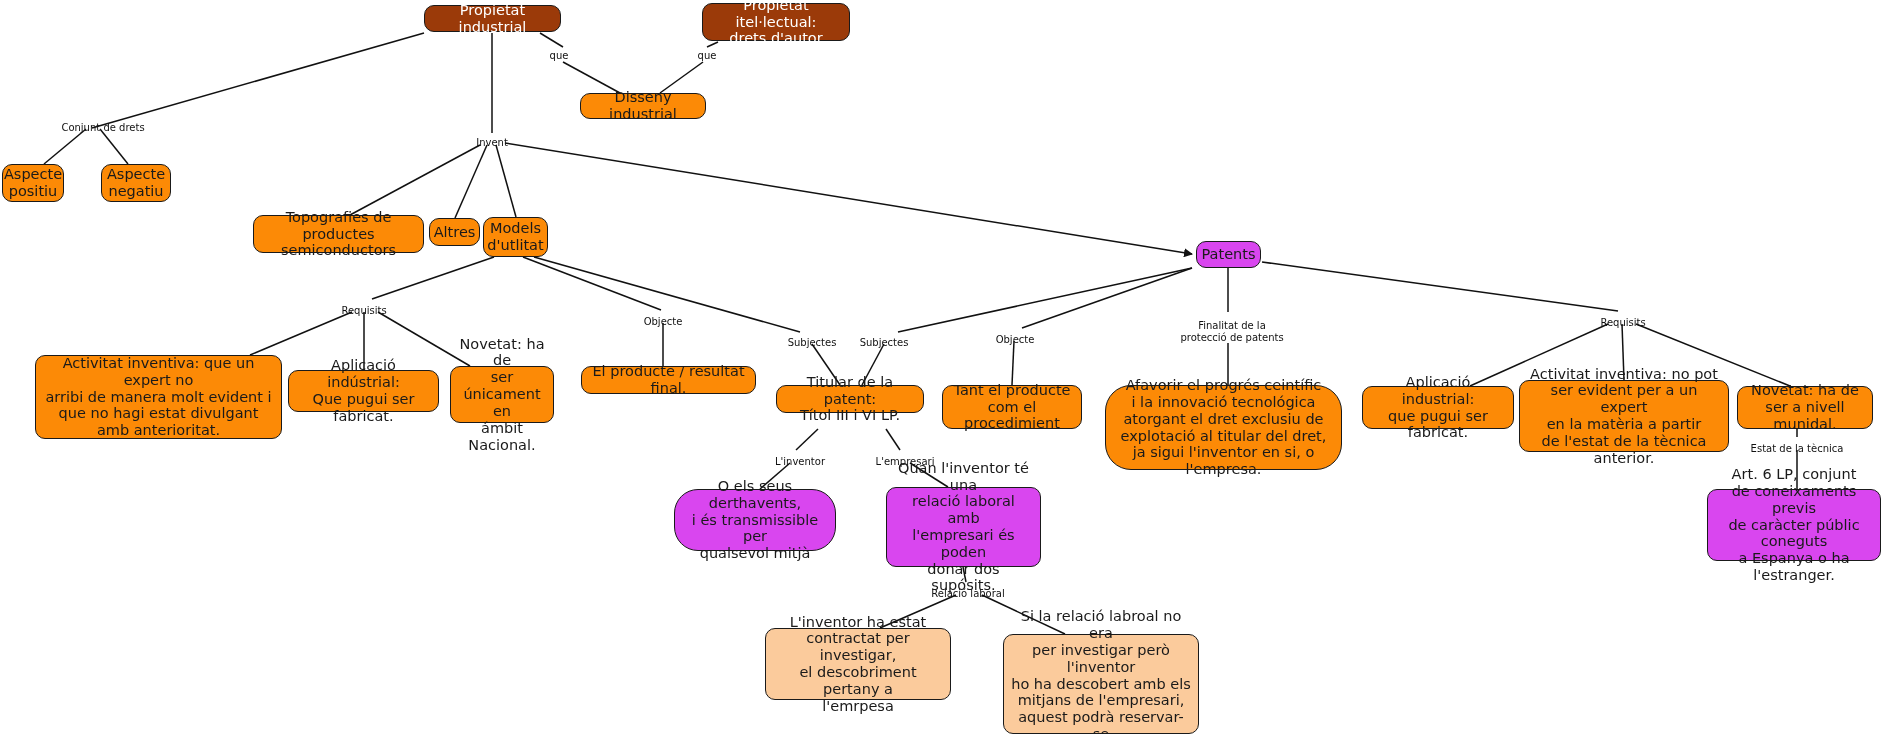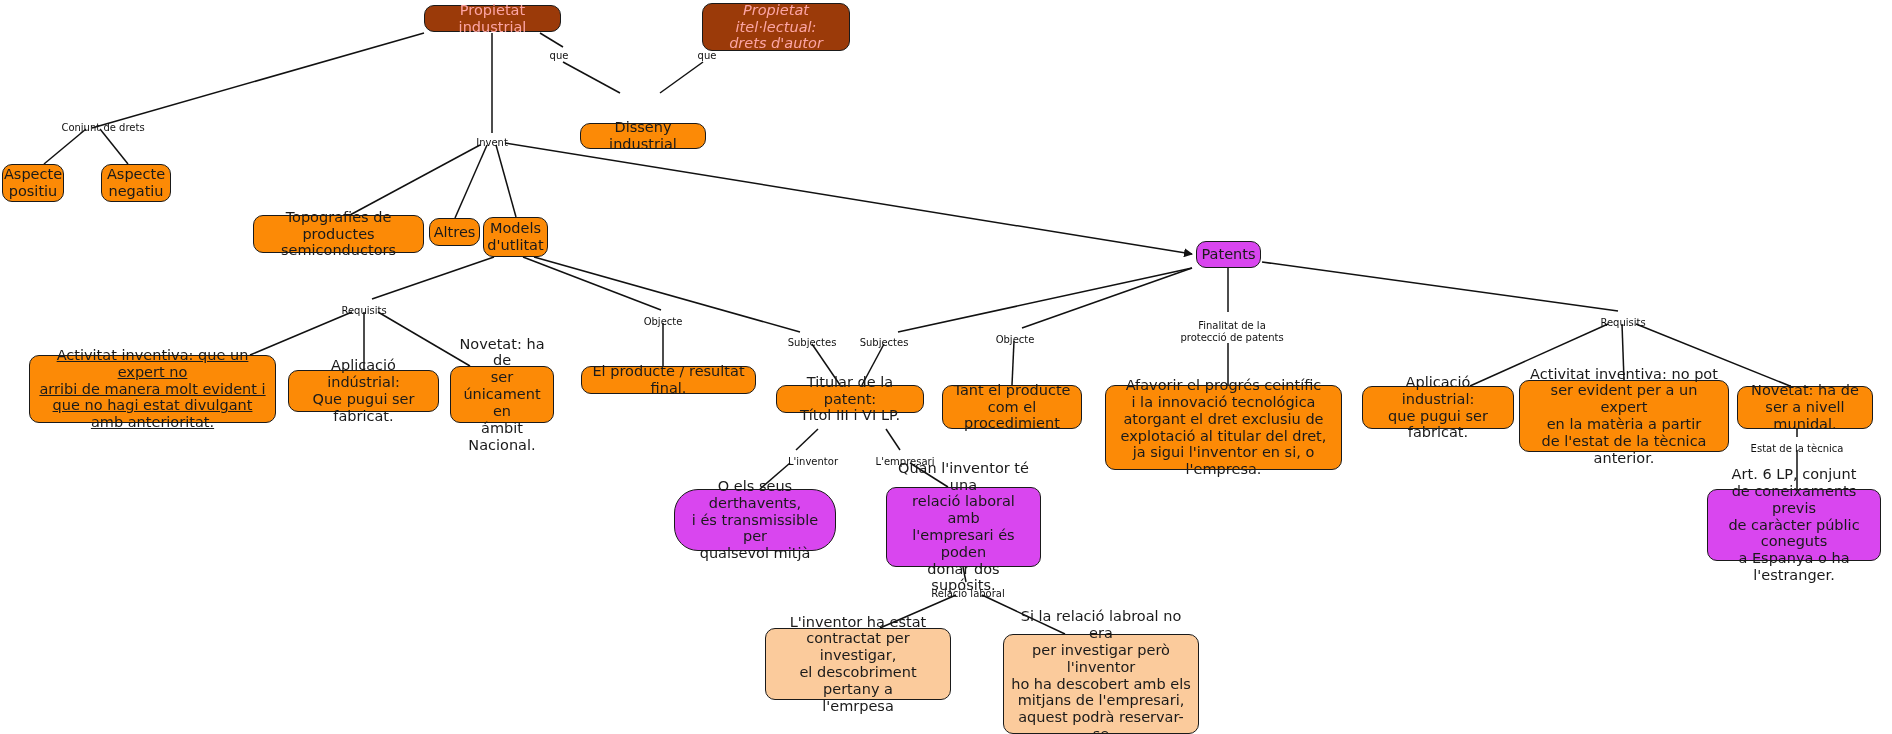--- a/index.html
+++ b/index.html
@@ -4,21 +4,21 @@
 <style>
   html,body{margin:0;padding:0;background:#ffffff;}
   body{width:1892px;height:734px;position:relative;overflow:hidden;
        font-family:"DejaVu Sans","Liberation Sans",sans-serif;}
   #canvas{position:absolute;inset:0;width:1892px;height:734px;}
   #edges{position:absolute;left:0;top:0;width:1892px;height:734px;}
   .node{position:absolute;box-sizing:border-box;border:1.6px solid #1a1a1a;
         border-radius:10px;display:flex;align-items:center;justify-content:center;
         text-align:center;line-height:1.16;padding:3px 7px;
         font-size:14.5px;color:#1a1a1a;white-space:pre-line;}
-  .n-dark{background:#9B3A09;color:#fca5a5;}
+  .n-dark{background:#9B3A09;color:#ffffff;}
   .n-orange{background:#FC8A06;color:#1a1a1a;}
   .n-gold{background:#d946ef;color:#1a1a1a;}
   .n-peach{background:#FBCB9C;color:#1a1a1a;}
   .elabel{position:absolute;font-size:10px;color:#111;white-space:pre-line;
           text-align:center;line-height:1.15;background:transparent;
           transform:translateX(-50%);}
 </style>
 </head>
 <body>
 
@@ -79,55 +79,55 @@
       <div class="elabel" style="left: 103px; top: 122px;">Conjunt de drets</div>
       <div class="elabel" style="left: 492px; top: 137px;">Invent</div>
       <div class="elabel" style="left: 364px; top: 305px;">Requisits</div>
       <div class="elabel" style="left: 663px; top: 316px;">Objecte</div>
       <div class="elabel" style="left: 812px; top: 337px;">Subjectes</div>
       <div class="elabel" style="left: 884px; top: 337px;">Subjectes</div>
       <div class="elabel" style="left: 1015px; top: 334px;">Objecte</div>
       <div class="elabel" style="left: 1232px; top: 320px;">Finalitat de la
 protecció de patents</div>
       <div class="elabel" style="left: 1623px; top: 317px;">Requisits</div>
-      <div class="elabel" style="left: 800px; top: 456px; margin-left: 13px;">L'inventor</div>
+      <div class="elabel" style="left: 800px; top: 456px;">L'inventor</div>
       <div class="elabel" style="left: 905px; top: 456px;">L'empresari</div>
       <div class="elabel" style="left: 1797px; top: 443px;">Estat de la tècnica</div>
       <div class="elabel" style="left: 968px; top: 588px;">Relació laboral</div>
     </div>
   <div id="node-layer">
       <div class="node n-dark" style="left: 424px; top: 5px; width: 137px; height: 27px;">Propietat industrial</div>
-      <div class="node n-dark" style="left: 702px; top: 3px; width: 148px; height: 48px; font-style: italic;">Propietat itel·lectual:
+      <div class="node n-dark" style="left: 702px; top: 3px; width: 148px; height: 38px;">Propietat itel·lectual:
 drets d'autor</div>
-      <div class="node n-orange" style="left: 580px; top: 93px; width: 126px; height: 26px; margin-top: 30px;">Disseny industrial</div>
+      <div class="node n-orange" style="left: 580px; top: 93px; width: 126px; height: 26px;">Disseny industrial</div>
       <div class="node n-orange" style="left: 2px; top: 164px; width: 62px; height: 38px;">Aspecte
 positiu</div>
       <div class="node n-orange" style="left: 101px; top: 164px; width: 70px; height: 38px;">Aspecte
 negatiu</div>
       <div class="node n-orange" style="left: 253px; top: 215px; width: 171px; height: 38px;">Topografies de productes
 semiconductors</div>
       <div class="node n-orange" style="left: 429px; top: 218px; width: 51px; height: 28px;">Altres</div>
       <div class="node n-orange" style="left: 483px; top: 217px; width: 65px; height: 40px;">Models
 d'utlitat</div>
       <div class="node n-gold" style="left: 1196px; top: 241px; width: 65px; height: 27px;">Patents</div>
-      <div class="node n-orange" style="left: 29px; top: 355px; width: 247px; height: 68px; text-decoration: underline;">Activitat inventiva: que un expert no
+      <div class="node n-orange" style="left: 35px; top: 355px; width: 247px; height: 84px;">Activitat inventiva: que un expert no
 arribi de manera molt evident i
 que no hagi estat divulgant
 amb anterioritat.</div>
       <div class="node n-orange" style="left: 288px; top: 370px; width: 151px; height: 42px;">Aplicació indústrial:
 Que pugui ser fabricat.</div>
       <div class="node n-orange" style="left: 450px; top: 366px; width: 104px; height: 57px;">Novetat: ha de
 ser únicament en
 ámbit Nacional.</div>
       <div class="node n-orange" style="left: 581px; top: 366px; width: 175px; height: 28px;">El producte / resultat final.</div>
       <div class="node n-orange" style="left: 776px; top: 385px; width: 148px; height: 28px;">Titular de la patent:
 Títol III i VI LP.</div>
       <div class="node n-orange" style="left: 942px; top: 385px; width: 140px; height: 44px;">Tant el producte
 com el procedimient</div>
-      <div class="node n-orange" style="left: 1105px; top: 385px; width: 237px; height: 85px;">Afavorir el progrés ceintífic
+      <div class="node n-orange" style="left: 1105px; top: 385px; width: 237px; height: 85px; border-radius: 26px;">Afavorir el progrés ceintífic
 i la innovació tecnológica
 atorgant el dret exclusiu de
 explotació al titular del dret,
 ja sigui l'inventor en si, o l'empresa.</div>
       <div class="node n-orange" style="left: 1362px; top: 386px; width: 152px; height: 43px;">Aplicació industrial:
 que pugui ser fabricat.</div>
       <div class="node n-orange" style="left: 1519px; top: 380px; width: 210px; height: 72px;">Activitat inventiva: no pot
 ser evident per a un expert
 en la matèria a partir
 de l'estat de la tècnica anterior.</div>

